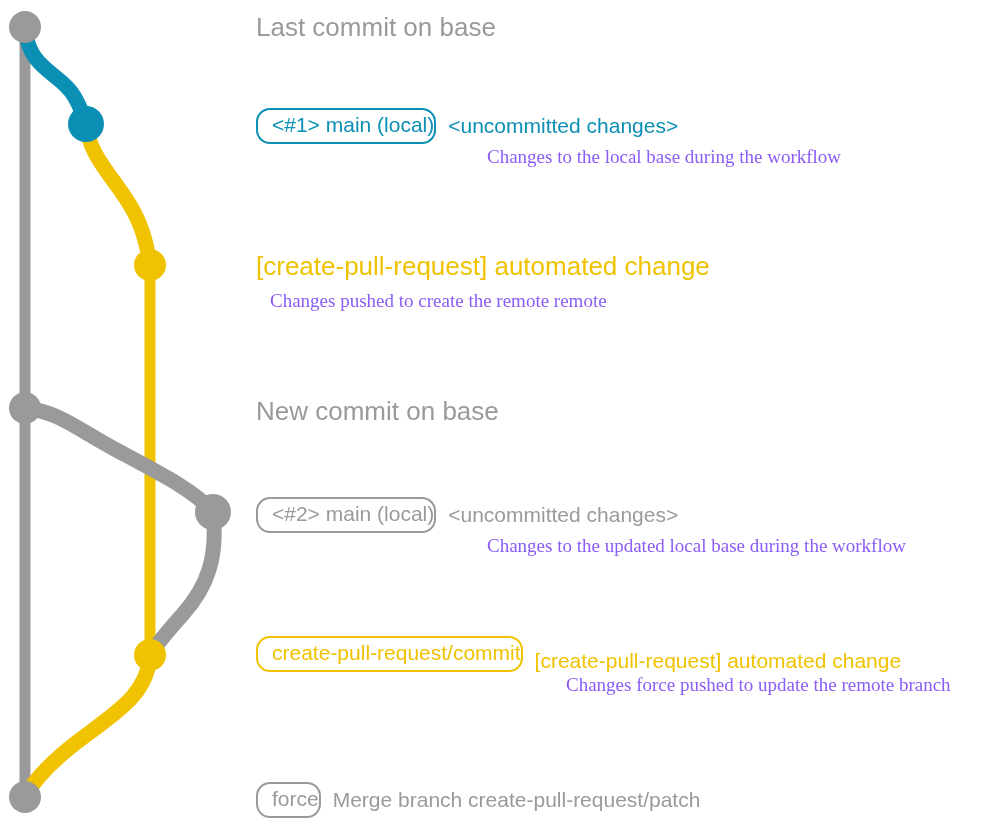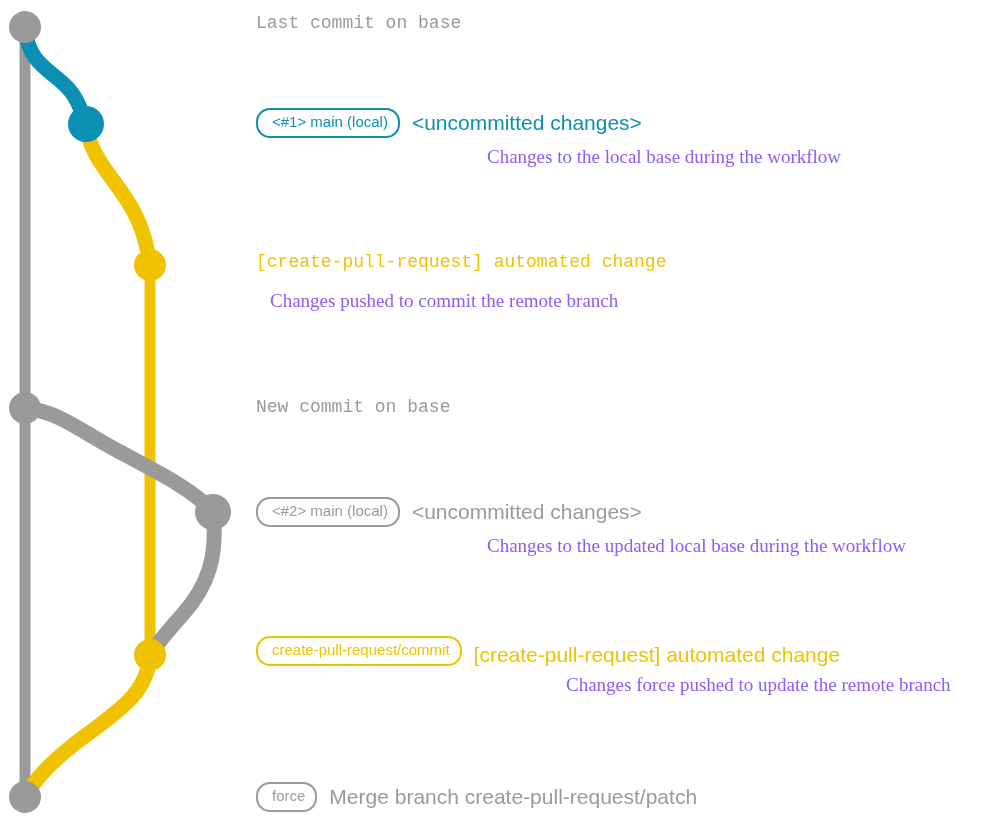--- a/index.html
+++ b/index.html
@@ -27,35 +27,34 @@
   .row {
     position: absolute;
     display: flex;
     align-items: center;
     white-space: nowrap;
   }
   .pill {
     display: inline-block;
     border: 2px solid currentColor;
     border-radius: 14px;
-    padding: 4px 10px 6px 14px;
-    font-size: 15px;
+    padding: 4px 0 6px 14px;
+    font-size: 21px;
     line-height: 1.05;
     font-weight: 400;
     box-sizing: border-box;
   }
   .subject {
     font-size: 21px;
     line-height: 1.05;
     margin-left: 12px;
   }
   .subject-alone {
-    font-size: 18px;
+    font-size: 26px;
     line-height: 1.05;
-    font-family: Liberation Mono, monospace;
   }
   .desc {
     position: absolute;
     font-family: "Liberation Serif", serif;
     font-size: 19px;
     color: #8b5cf6;
     white-space: nowrap;
   }
   .c-gray  { color: #9a9a9a; }
   .c-blue  { color: #0b8fb4; }
@@ -96,21 +95,21 @@
 
   <div class="row c-blue" style="top:108px; left:256px;">
     <span class="pill">&lt;#1&gt; main (local)</span>
     <span class="subject">&lt;uncommitted changes&gt;</span>
   </div>
   <div class="desc" style="top:146px; left:487px;">Changes to the local base during the workflow</div>
 
   <div class="row c-yellow" style="top:253px; left:256px;">
     <span class="subject-alone">[create-pull-request] automated change</span>
   </div>
-  <div class="desc" style="top:290px; left:270px;">Changes pushed to commit the remote branch</div>
+  <div class="desc" style="top:290px; left:270px;">Changes pushed to create the remote remote</div>
 
   <div class="row c-gray" style="top:398px; left:256px;">
     <span class="subject-alone">New commit on base</span>
   </div>
 
   <div class="row c-gray" style="top:497px; left:256px;">
     <span class="pill">&lt;#2&gt; main (local)</span>
     <span class="subject">&lt;uncommitted changes&gt;</span>
   </div>
   <div class="desc" style="top:535px; left:487px;">Changes to the updated local base during the workflow</div>

